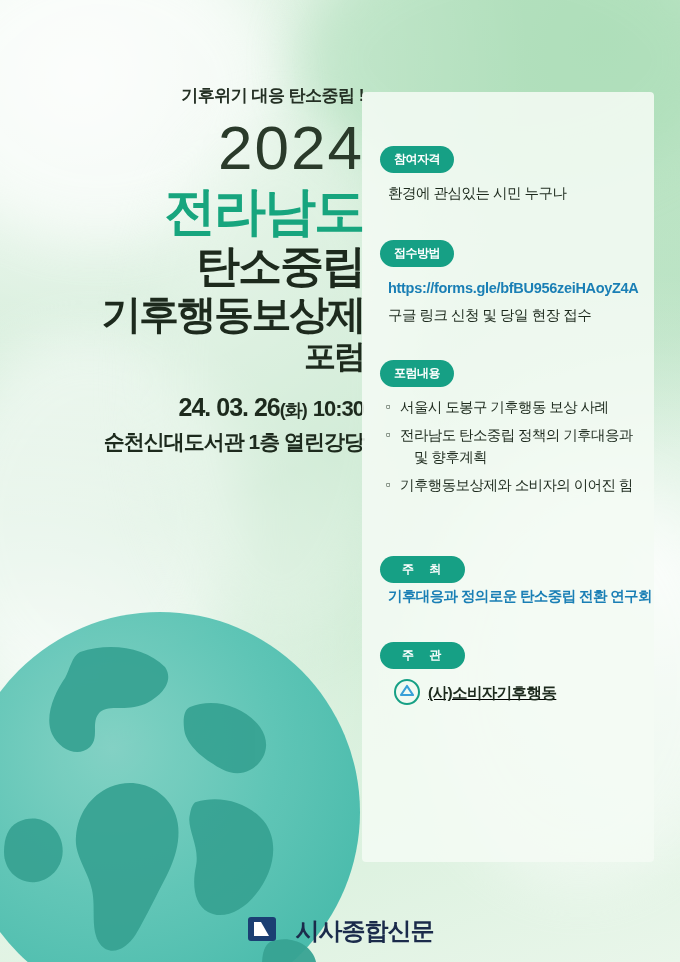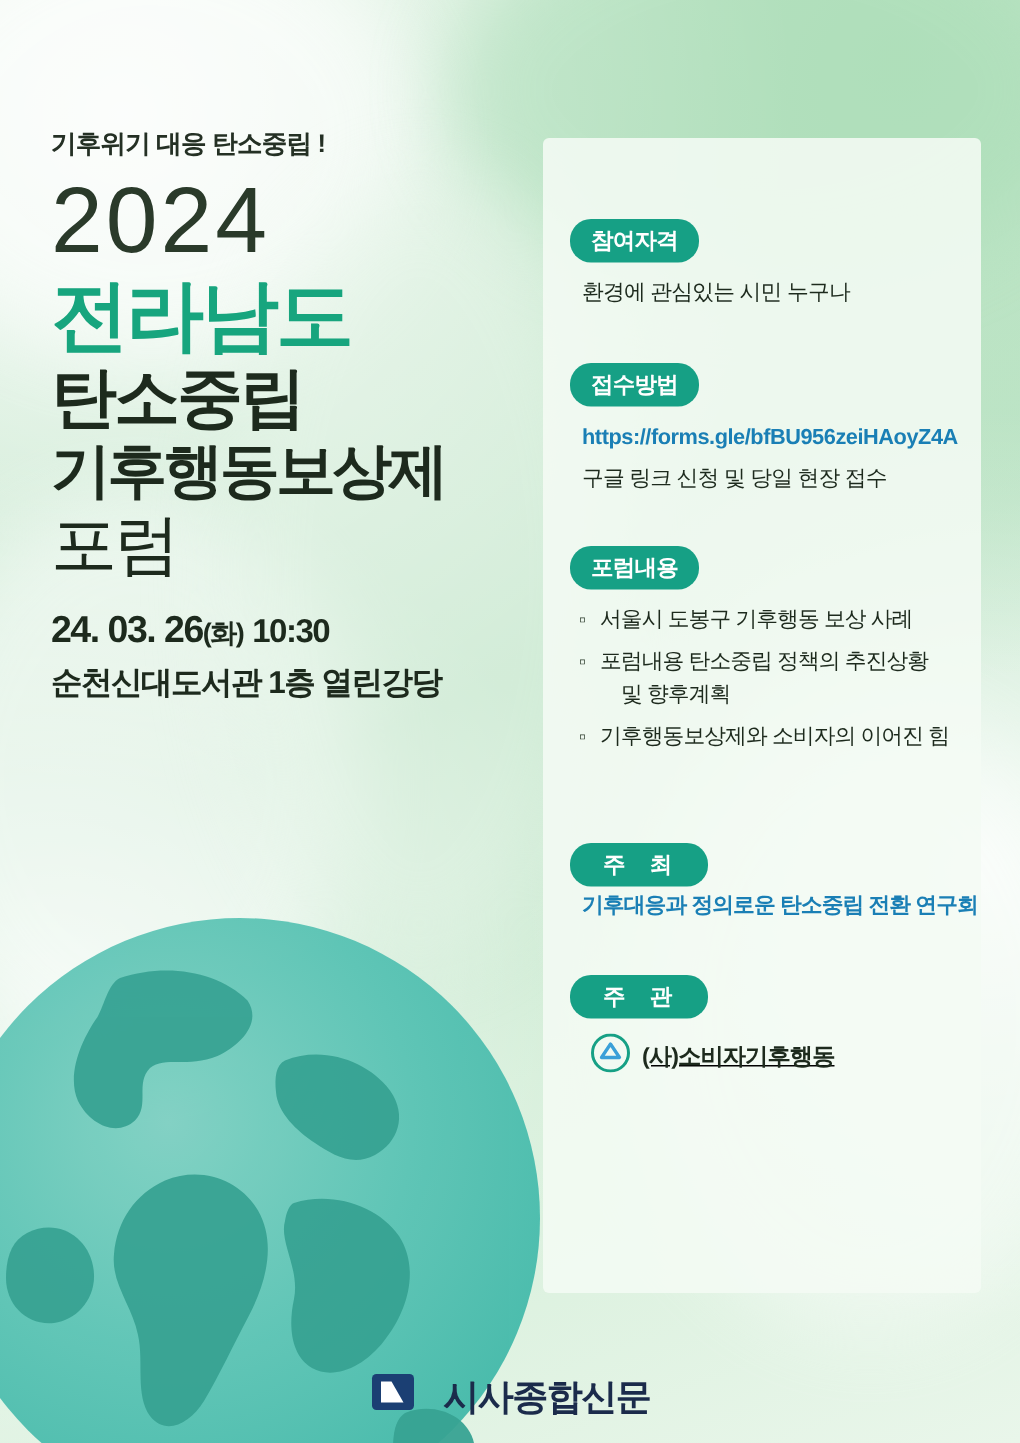--- a/index.html
+++ b/index.html
@@ -31,58 +31,58 @@
   
   .globe{
     position:absolute;left:-40px;top:612px;width:400px;height:400px;
     border-radius:50%;
     background:radial-gradient(circle at 38% 34%, #7ed0c2 0%, #59c3b4 45%, #34b3a3 100%);
     opacity:.95;
   }
   .globe svg{position:absolute;inset:0;}
 
   
-  .left{position:absolute;left:34px;top:84px;width:330px;}
+  .left{position:absolute;left:34px;top:84px;width:330px;text-align:right;}
   .kicker{
     font-size:17px;color:#243024;font-weight:700;letter-spacing:-0.5px;margin-bottom:10px;
   }
   .year{
     font-size:62px;line-height:1;color:#2a3a2a;font-weight:400;letter-spacing:2px;
     margin:0 0 4px 0;
   }
   .title1{
     font-size:52px;line-height:1.08;font-weight:800;color:#17a57e;letter-spacing:-2px;margin:2px 0;
   }
   .title2{
     font-size:44px;line-height:1.12;font-weight:800;color:#1d2a1d;letter-spacing:-2px;margin:2px 0;
   }
   .title3{
     font-size:40px;line-height:1.12;font-weight:800;color:#1d2a1d;letter-spacing:-2.5px;margin:2px 0;
   }
   .title4{
-    font-size:44px;line-height:1.12;font-weight:400;color:#1d2a1d;letter-spacing:-2px;margin:2px 0 18px 0;
+    font-size:32px;line-height:1.12;font-weight:700;color:#1d2a1d;letter-spacing:-2px;margin:2px 0 18px 0;
   }
   .datetime{
     font-size:25px;font-weight:800;color:#1d2a1d;letter-spacing:-1px;margin-top:14px;
   }
   .datetime .small{font-size:18px;font-weight:700;}
   .datetime .time{font-size:22px;font-weight:700;}
   .place{
     font-size:21px;font-weight:700;color:#1d2a1d;letter-spacing:-1px;margin-top:6px;
   }
 
   
   .panel{
     position:absolute;left:362px;top:92px;width:292px;height:770px;
     background:rgba(244,250,244,0.88);
     border-radius:4px;
   }
   .pill{
     display:inline-block;background:#16a085;color:#ffffff;
-    font-size:15px;font-weight:700;letter-spacing:-0.5px;
+    font-size:12px;font-weight:700;letter-spacing:-0.5px;
     padding:5px 14px;border-radius:14px;
   }
   .pill.wide{letter-spacing:6px;padding:5px 18px 5px 22px;}
   .sec{margin:0 0 0 18px;}
   .sec-body{font-size:14.5px;color:#1d2a1d;line-height:1.55;margin:9px 0 0 8px;letter-spacing:-0.5px;}
   .link{color:#1a7fb5;font-size:14.5px;font-weight:600;letter-spacing:-0.3px;}
   ul.items{list-style:none;margin:10px 0 0 6px;padding:0;}
   ul.items li{
     font-size:14.5px;color:#1d2a1d;line-height:1.5;margin-bottom:6px;letter-spacing:-0.6px;
     padding-left:14px;position:relative;
@@ -153,21 +153,21 @@
       </div>
     </div>
 
     <div class="sec" style="margin-top:34px;">
       <span class="pill">포럼내용</span>
       <ul class="items">
         <li>
           <span>서울시 도봉구 기후행동 보상 사례</span>
         </li>
         <li>
-          <span>포럼내용 탄소중립 정책의 추진상황</span>
+          <span>전라남도 탄소중립 정책의 기후대응과</span>
           <span class="ind">및 향후계획</span>
         </li>
         <li>
           <span>기후행동보상제와 소비자의 이어진 힘</span>
         </li>
       </ul>
     </div>
 
     <div class="sec" style="margin-top:60px;">
       <span class="pill wide">주 최</span>

